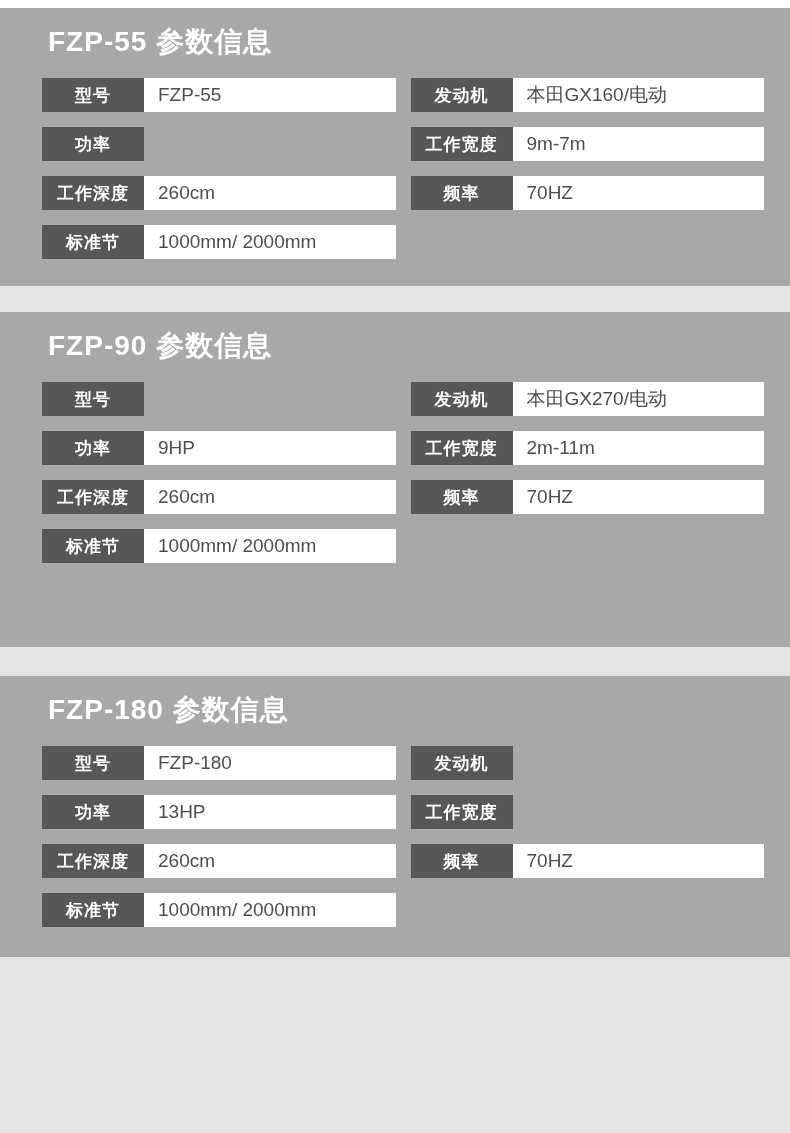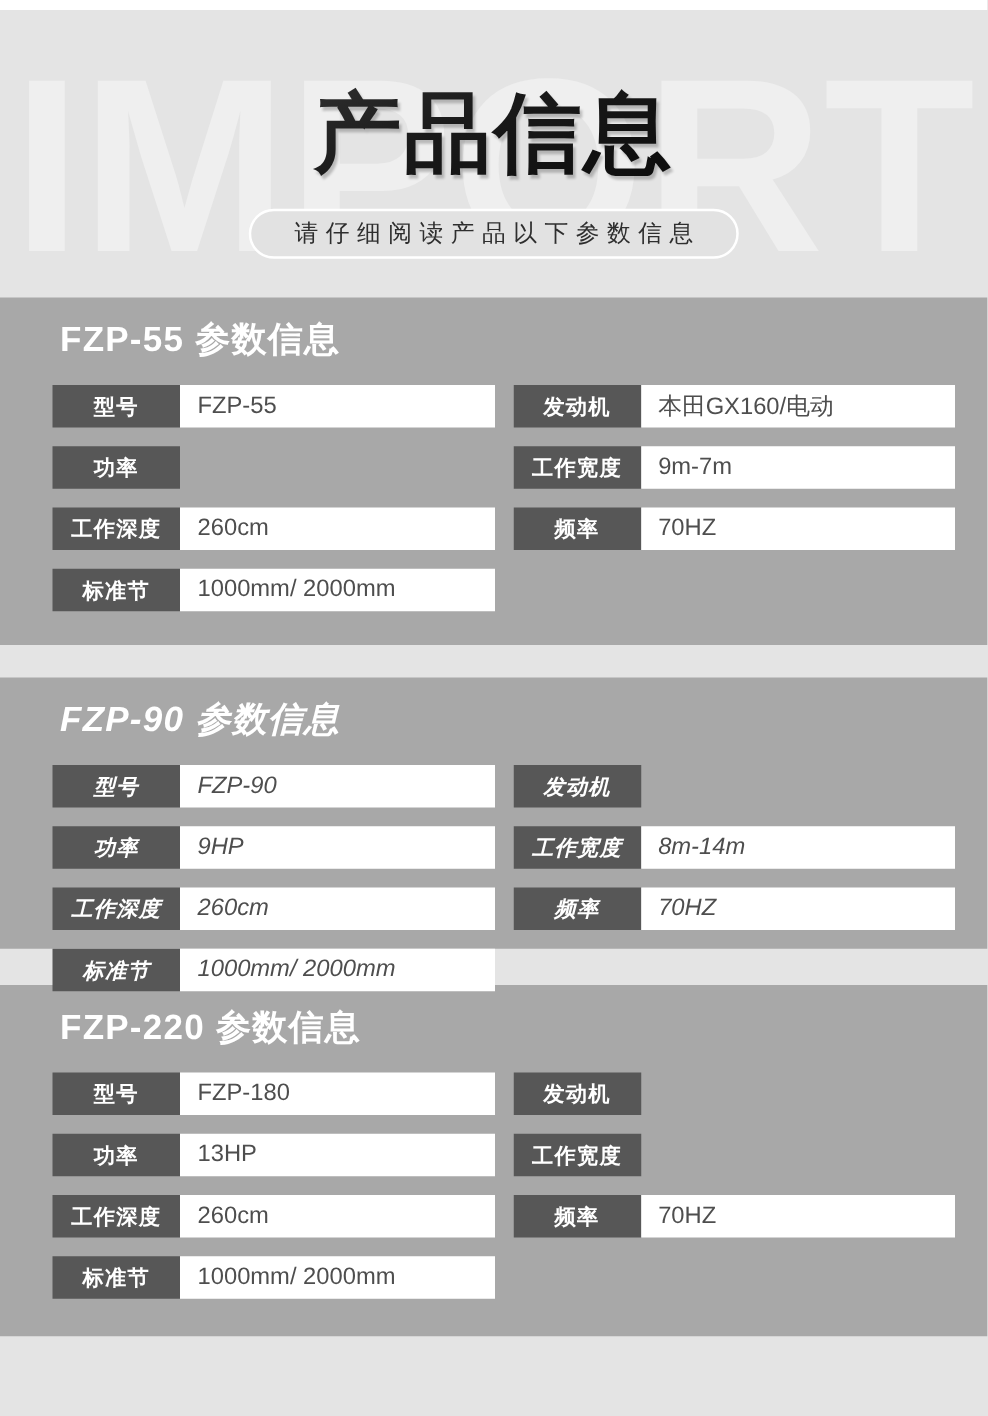--- a/index.html
+++ b/index.html
@@ -43,21 +43,21 @@
     color: #2e2e2e; font-weight: 500; white-space: nowrap;
   }
 
   
   .panel {
     background: #a8a8a8;
     height: 278px;
     margin-bottom: 26px;
     padding: 13px 26px 0 42px;
   }
-  .panel.p2 { height: 217px; margin-bottom: 29px; font-style: italic; }
+  .panel.p2 { height: 335px; margin-bottom: 29px; }
   .panel.p3 { height: 281px; margin-bottom: 0; }
   .section-title {
     color: #ffffff; font-size: 28px; line-height: 42px;
     font-weight: 700; letter-spacing: 1px;
     margin: 0 0 15px 6px;
   }
   .rows { display: flex; gap: 15px; }
   .col { flex: 1; display: flex; flex-direction: column; gap: 15px; }
   .row { display: flex; height: 34px; }
   .row-label {
@@ -74,27 +74,20 @@
     padding-left: 14px; white-space: nowrap;
   }
 </style>
 </head>
 <body>
 
 <div class="page">
 
   <div class="top-strip"></div>
 
-  <header class="hero">
-    <div class="watermark">IMPORT</div>
-    <h1 class="page-title">产品信息</h1>
-    <div class="subtitle-pill">
-      <span>请仔细阅读产品以下参数信息</span>
-    </div>
-  </header>
 
   <section class="panel p1">
     <h2 class="section-title">FZP-55 参数信息</h2>
     <div class="rows">
       <div class="col">
         <div class="row">
           <div class="row-label">型号</div>
           <div class="row-value">FZP-55</div>
         </div>
         <div class="row">
@@ -125,53 +118,53 @@
       </div>
     </div>
   </section>
 
   <section class="panel p2">
     <h2 class="section-title">FZP-90 参数信息</h2>
     <div class="rows">
       <div class="col">
         <div class="row">
           <div class="row-label">型号</div>
-          <div class="row-value">FZP-90</div>
         </div>
         <div class="row">
           <div class="row-label">功率</div>
           <div class="row-value">9HP</div>
         </div>
         <div class="row">
           <div class="row-label">工作深度</div>
           <div class="row-value">260cm</div>
         </div>
         <div class="row">
           <div class="row-label">标准节</div>
           <div class="row-value">1000mm/ 2000mm</div>
         </div>
       </div>
       <div class="col">
         <div class="row">
           <div class="row-label">发动机</div>
+          <div class="row-value">本田GX270/电动</div>
         </div>
         <div class="row">
           <div class="row-label">工作宽度</div>
-          <div class="row-value">8m-14m</div>
+          <div class="row-value">2m-11m</div>
         </div>
         <div class="row">
           <div class="row-label">频率</div>
           <div class="row-value">70HZ</div>
         </div>
       </div>
     </div>
   </section>
 
   <section class="panel p3">
-    <h2 class="section-title">FZP-220 参数信息</h2>
+    <h2 class="section-title">FZP-180 参数信息</h2>
     <div class="rows">
       <div class="col">
         <div class="row">
           <div class="row-label">型号</div>
           <div class="row-value">FZP-180</div>
         </div>
         <div class="row">
           <div class="row-label">功率</div>
           <div class="row-value">13HP</div>
         </div>

